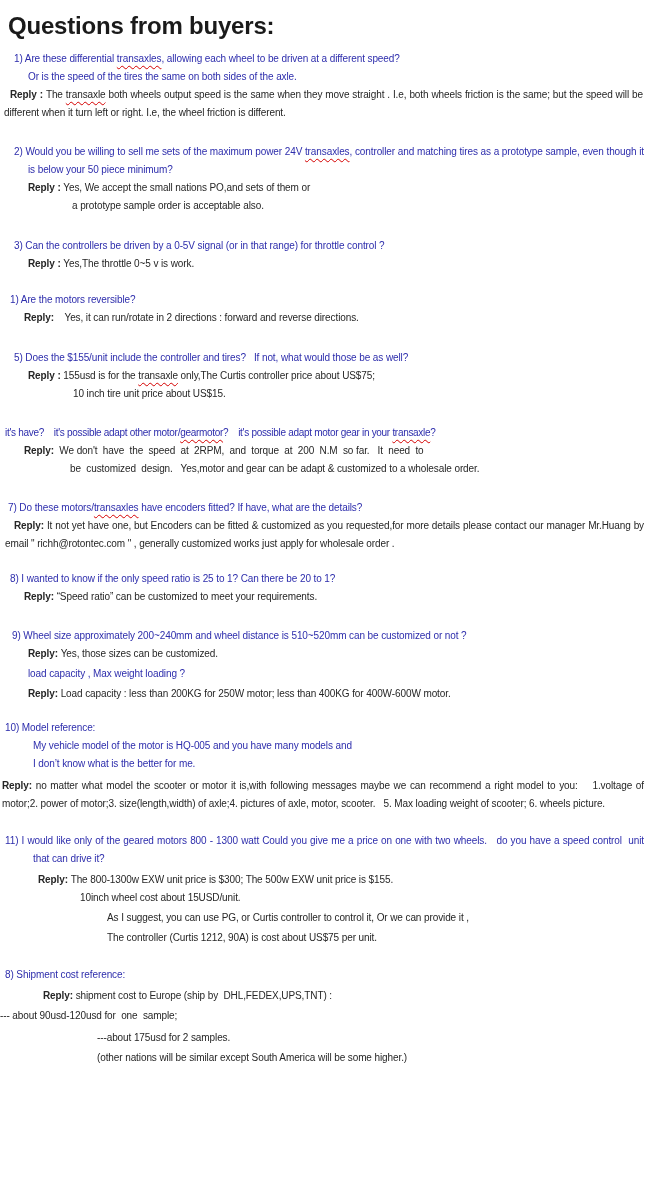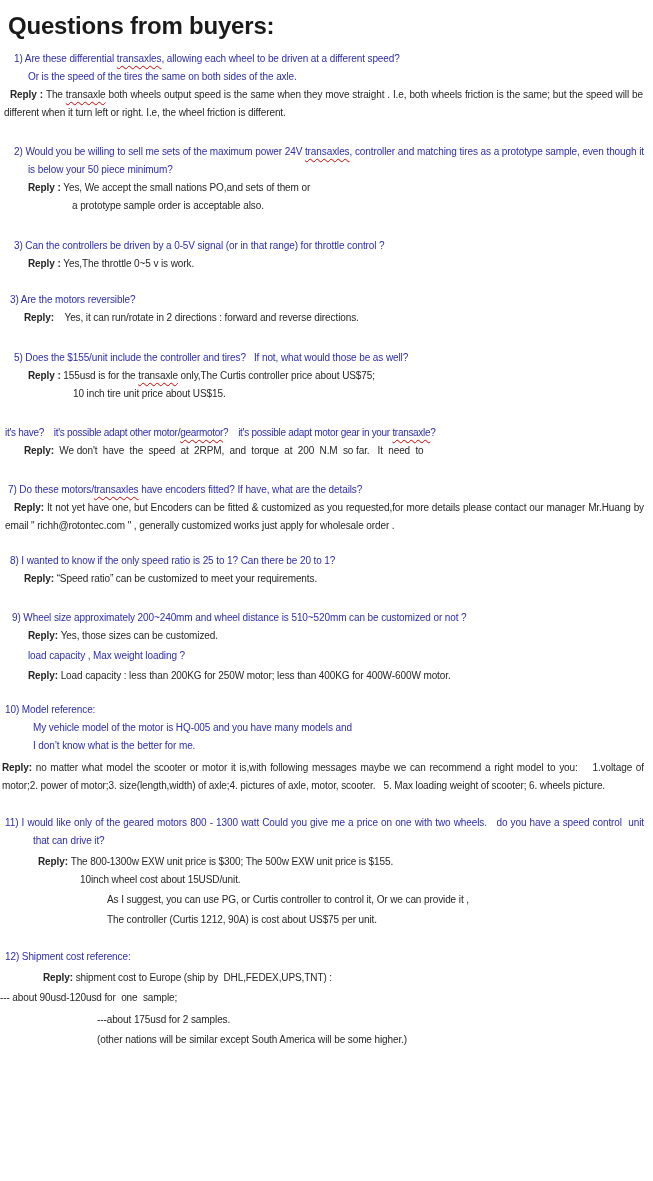--- a/index.html
+++ b/index.html
@@ -59,33 +59,34 @@
     <p class="i28"><span class="b">Reply : </span><span>Yes, We accept the small nations PO,and sets of them or</span></p>
     <p class="i72"><span>a prototype sample order is acceptable also.</span></p>
   </section>
 
   <section class="blk3">
     <p class="q i14"><span>3) Can the controllers be driven by a 0-5V signal (or in that range) for throttle control ?</span></p>
     <p class="i28"><span class="b">Reply : </span><span>Yes,The throttle 0~5 v is work.</span></p>
   </section>
 
   <section class="blk4">
-    <p class="q i10"><span>3) Are the motors reversible?</span></p>
+    <p class="q i10"><span>1) Are the motors reversible?</span></p>
     <p class="i24 pre"><span class="b">Reply:</span><span>    Yes, it can run/rotate in 2 directions : forward and reverse directions.</span></p>
   </section>
 
   <section class="blk5">
     <p class="q i14 pre"><span>5) Does the $155/unit include the controller and tires?   If not, what would those be as well?</span></p>
     <p class="i28"><span class="b">Reply : </span><span>155usd is for the </span><span class="sq">transaxle</span><span> only,The Curtis controller price about US$75;</span></p>
     <p class="i73"><span>10 inch tire unit price about US$15.</span></p>
   </section>
 
   <section class="blk6">
     <p class="q i5 pre tight"><span>it's have?    it's possible adapt other motor/</span><span class="sq">gearmotor</span><span>?    it's possible adapt motor gear in your </span><span class="sq">transaxle</span><span>?</span></p>
     <p class="i24 pre"><span class="b">Reply:  </span><span>We don't  have  the  speed  at  2RPM,  and  torque  at  200  N.M  so far.   It  need  to</span></p>
+    <p class="i70 pre"><span>be  customized  design.   Yes,motor and gear can be adapt &amp; customized to a wholesale order.</span></p>
   </section>
 
   <section class="blk7">
     <p class="q i8"><span>7) Do these motors/</span><span class="sq">transaxles</span><span> have encoders fitted? If have, what are the details?</span></p>
     <p class="j p-r7"><span class="b">Reply: </span><span>It not yet have one, but Encoders can be fitted &amp; customized as you requested,for more details please contact our manager Mr.Huang by email " richh@rotontec.com " , generally customized works just apply for wholesale order .</span></p>
   </section>
 
   <section class="blk8">
     <p class="q i10"><span>8) I wanted to know if the only speed ratio is 25 to 1? Can there be 20 to 1?</span></p>
     <p class="i24"><span class="b">Reply: </span><span>“Speed ratio” can be customized to meet your requirements.</span></p>
@@ -107,20 +108,20 @@
 
   <section class="blk11">
     <p class="q j p-q11"><span>11) I would like only of the geared motors 800 - 1300 watt Could you give me a price on one with two wheels.&nbsp;&nbsp; do you have a speed control&nbsp; unit that can drive it?</span></p>
     <p class="i38 mt3"><span class="b">Reply: </span><span>The 800-1300w EXW unit price is $300; The 500w EXW unit price is $155.</span></p>
     <p class="i80"><span>10inch wheel cost about 15USD/unit.</span></p>
     <p class="i84 mt2"><span>As I suggest, you can use PG, or Curtis controller to control it, Or we can provide it ,</span></p>
     <p class="i84 mt2"><span>The controller (Curtis 1212, 90A) is cost about US$75 per unit.</span></p>
   </section>
 
   <section class="blk12">
-    <p class="q i5"><span>12) Shipment cost reference:</span></p>
+    <p class="q i5"><span>8) Shipment cost reference:</span></p>
     <p class="i43 pre mt3"><span class="b">Reply: </span><span>shipment cost to Europe (ship by  DHL,FEDEX,UPS,TNT) :</span></p>
     <p class="i100 pre mt2"><span>--- about 90usd-120usd for  one  sample;</span></p>
     <p class="i97 mt4"><span>---about 175usd for 2 samples.</span></p>
     <p class="i97 mt2"><span>(other nations will be similar except South America will be some higher.)</span></p>
   </section>
 
 </div>
 
 </body></html>

